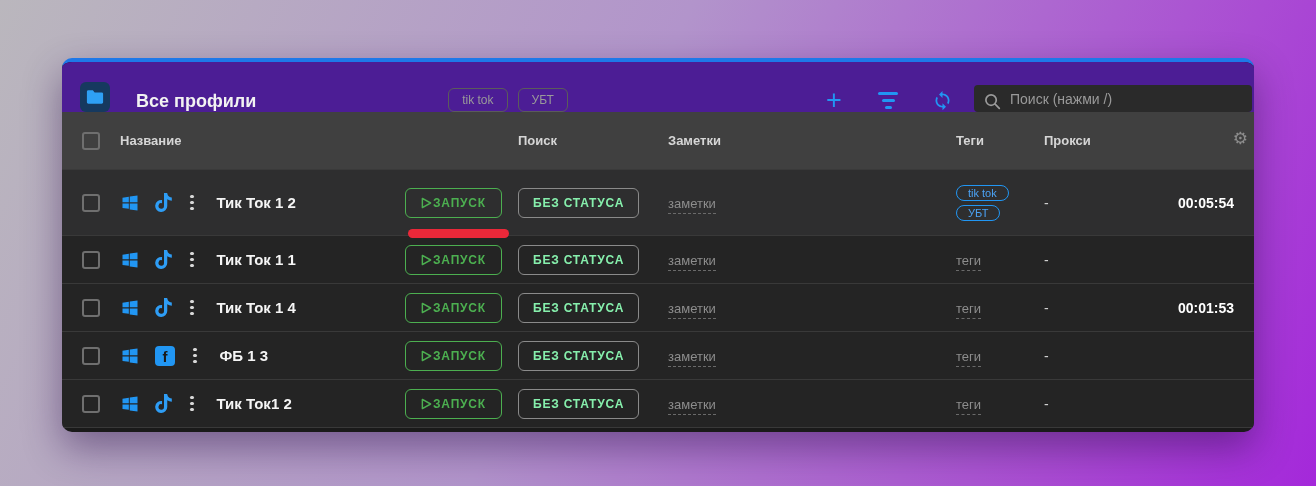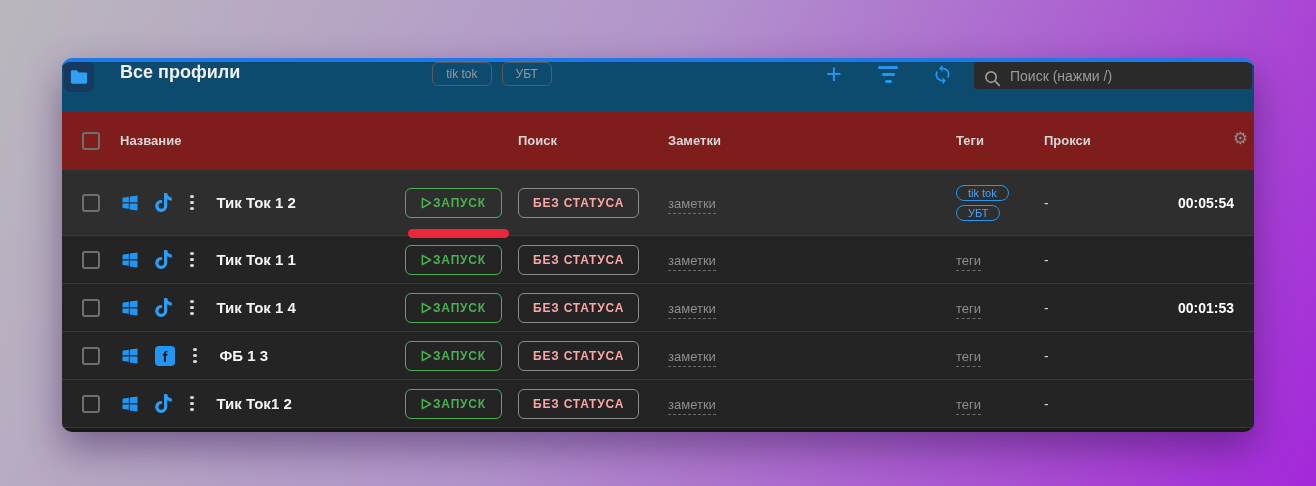--- a/index.html
+++ b/index.html
@@ -10,22 +10,22 @@
     position:relative;
   }
   .panel {
     position:absolute; left:62px; top:58px; width:1192px; height:374px;
     background:#1a1a1a; border-radius:10px; overflow:hidden;
     border-top:4px solid #1e78e8;
     box-shadow:0 16px 38px rgba(40,10,70,.45);
   }
   
   .panel-header {
-    height:50px; display:flex; align-items:flex-start; padding:0 2px 0 2px;
-    background:#0c4a6e; position:relative;
+    height:50px; display:flex; align-items:flex-end; padding:0 2px 0 18px;
+    background:#4c1d95; position:relative;
   }
   .folder-btn {
     width:30px; height:30px; border-radius:6px; background:#16395f;
     display:flex; align-items:center; justify-content:center; cursor:pointer; flex:0 0 auto;
   }
   .page-title { color:#f2f2f2; font-size:18px; font-weight:700; margin-left:26px; white-space:nowrap; }
   .header-chips { display:flex; gap:10px; margin-left:192px; }
   .hchip {
     border:1px solid #5b5b5b; border-radius:6px; color:#9a9a9a; font-size:12px;
     padding:4px 13px; white-space:nowrap; cursor:pointer; background:transparent;
@@ -44,21 +44,21 @@
   }
   .search-box input::placeholder { color:#9a9a9a; }
   .search-box svg { position:absolute; left:10px; top:8px; }
   
   .row-grid {
     display:grid;
     grid-template-columns:58px 285px 113px 150px 288px 88px 107px 1fr;
     align-items:center;
   }
   .thead {
-    height:58px; background:#7f1d1d; border-bottom:1px solid #3a3a3a; position:relative;
+    height:58px; background:#404040; border-bottom:1px solid #3a3a3a; position:relative;
   }
   .th { color:#d6d6d6; font-size:13px; font-weight:700; }
   .th-time { text-align:right; padding-right:32px; line-height:1.35; }
   .gear { position:absolute; right:6px; top:18px; color:#8d8d8d; font-size:17px; line-height:1; cursor:pointer; }
   .cell-check { display:flex; justify-content:center; }
   .checkbox {
     width:18px; height:18px; border:2px solid #6f6f6f; border-radius:3px; background:transparent; cursor:pointer;
   }
   .trow { background:#242424; border-bottom:1px solid #393939; height:48px; cursor:pointer; }
   .trow.tall { height:66px; }
@@ -71,21 +71,21 @@
     width:20px; height:20px; background:#2196f3; border-radius:4px; color:#1a1a1a;
     font-weight:700; font-size:15px; display:flex; align-items:flex-end; justify-content:center; line-height:18px;
   }
   .btn-launch {
     display:inline-flex; align-items:center; gap:1px; background:transparent;
     border:1px solid #4caf50; border-radius:6px; color:#4caf50; font-weight:700;
     font-size:12px; letter-spacing:.8px; padding:7px 15px; cursor:pointer;
     font-family:"Liberation Sans", sans-serif;
   }
   .btn-status {
-    background:transparent; border:1px solid #8a8a8a; border-radius:6px; color:#fca5a5;
+    background:transparent; border:1px solid #8a8a8a; border-radius:6px; color:#86efac;
     font-weight:700; font-size:12px; letter-spacing:.8px; padding:7px 14px; cursor:pointer;
     font-family:"Liberation Sans", sans-serif; white-space:nowrap;
   }
   .dashed {
     color:#8d8d8d; font-size:13px; border-bottom:1px dashed #6a6a6a; padding-bottom:2px; cursor:pointer;
   }
   .cell-tags { display:flex; flex-direction:column; align-items:flex-start; gap:4px; }
   .tag-chip {
     border:1px solid #2196f3; border-radius:10px; color:#4ba3f5; font-size:11px;
     padding:1px 11px; white-space:nowrap; cursor:pointer;

